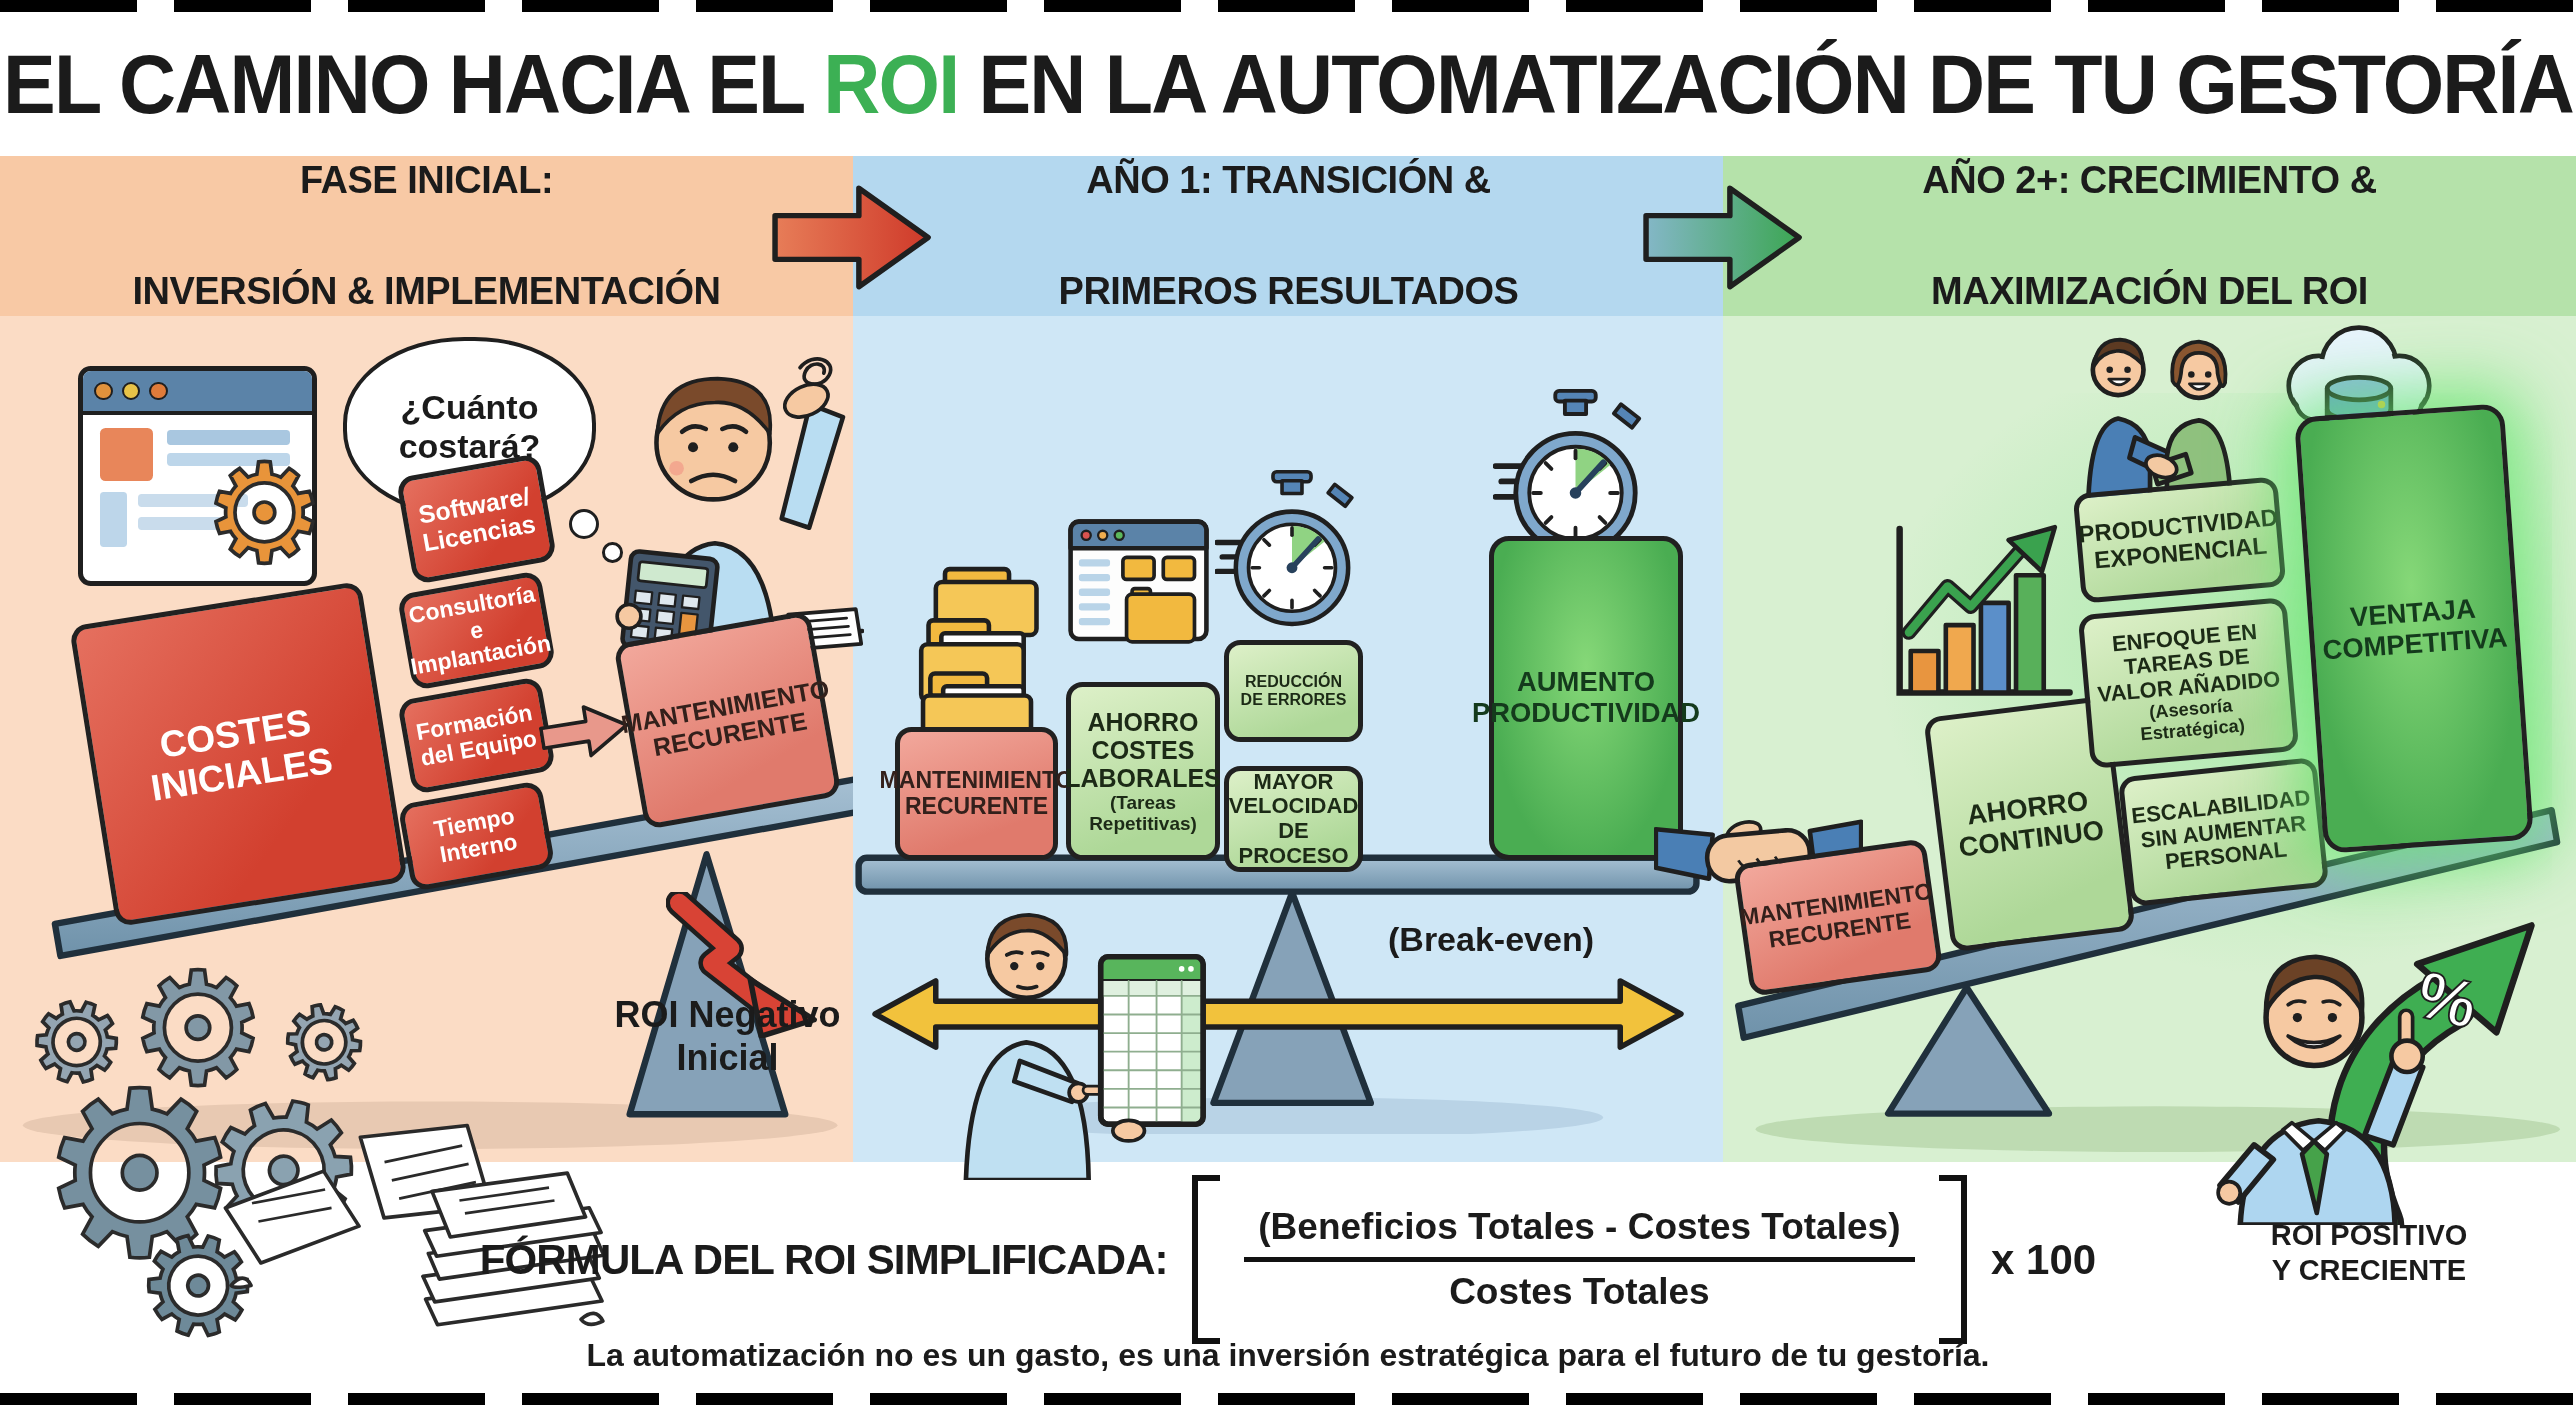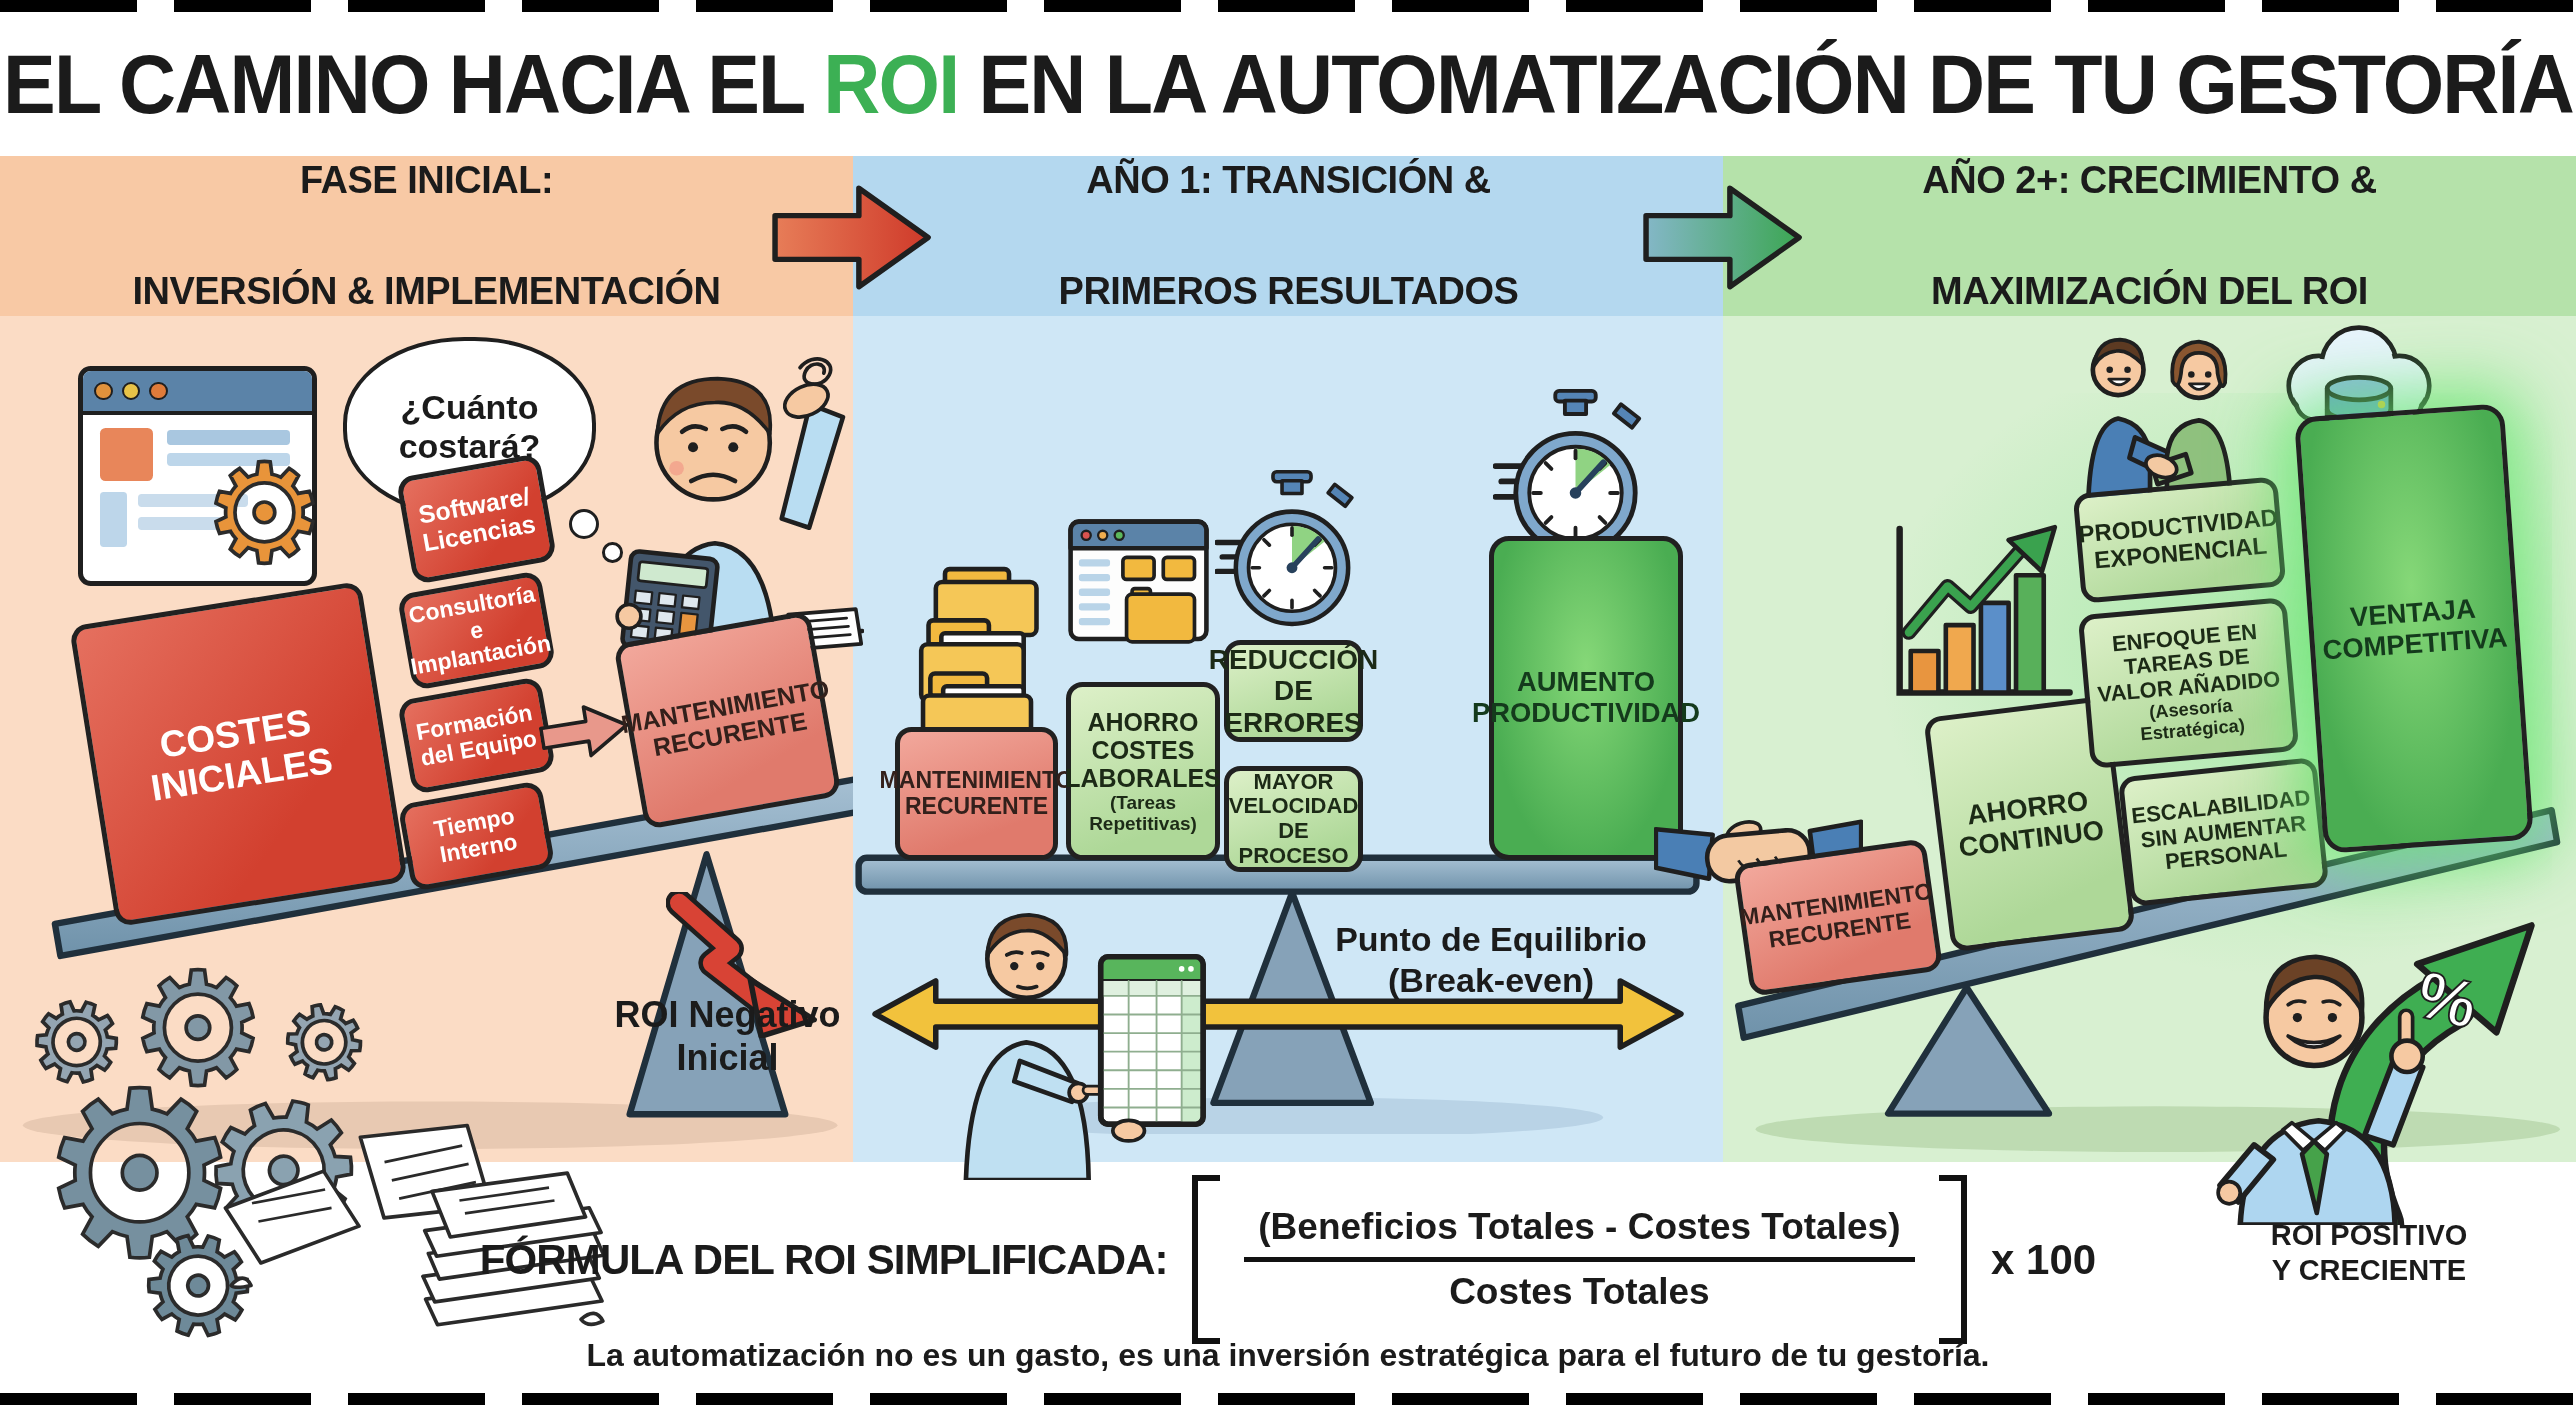--- a/index.html
+++ b/index.html
@@ -327,35 +327,34 @@
   <rect x="6" y="108" width="916" height="37" rx="9" fill="url(#pg2)" stroke="#20303c" stroke-width="7"></rect>
 </svg>
 
 <div class="abs block blk-salmon" style="left:895px;top:727px;width:163px;height:133px;font-size:23px;">
   <span>MANTENIMIENTO RECURENTE</span>
 </div>
 <div class="abs block blk-green" style="left:1066px;top:682px;width:154px;height:178px;font-size:25px;">
   <span>AHORRO COSTES LABORALES</span>
   <span class="sub" style="font-size:19px;">(Tareas Repetitivas)</span>
 </div>
-<div class="abs block blk-green" style="left:1224px;top:640px;width:139px;height:102px;font-size:28px;">
+<div class="abs block blk-green" style="left:1224px;top:640px;width:139px;height:102px;font-size:16px;">
   <span>REDUCCIÓN DE ERRORES</span>
 </div>
 <div class="abs block blk-green" style="left:1224px;top:766px;width:139px;height:106px;font-size:22px;">
   <span>MAYOR VELOCIDAD DE PROCESO</span>
 </div>
 <div class="abs block blk-bright" style="left:1489px;top:536px;width:194px;height:324px;font-size:27.4px;border-radius:20px;">
   <span>AUMENTO PRODUCTIVIDAD</span>
 </div>
 
 <svg class="abs" style="left:864px;top:974px;" width="828" height="81" viewBox="0 0 900 85">
   <polygon points="12,42 78,6 78,28 822,28 822,6 888,42 822,78 822,56 78,56 78,78" fill="#f2c23c" stroke="#1f1f1f" stroke-width="6" stroke-linejoin="round"></polygon>
 </svg>
 <div class="abs label-strong" style="left:1308px;top:919px;width:366px;font-size:34px;">
-  <div>Punto de Equilibrio</div>
   <div>(Break-even)</div>
 </div>
 
 <svg class="abs" style="left:938px;top:901px;" width="279" height="279" viewBox="0 0 300 300">
   <g stroke="#1f1f1f" stroke-linejoin="round" stroke-linecap="round">
     <path d="M30,300 Q35,160 95,152 Q160,160 162,300 Z" fill="#bfe0f2" stroke-width="5"></path>
     <circle cx="95" cy="62" r="42" fill="#f6c9a2" stroke-width="5"></circle>
     <path d="M53,58 Q55,16 98,15 Q140,18 138,58 Q116,30 95,32 Q70,32 53,58 Z" fill="#7a4a2b" stroke-width="4"></path>
     <circle cx="82" cy="70" r="4.5" fill="#1f1f1f" stroke="none"></circle>
     <circle cx="110" cy="70" r="4.5" fill="#1f1f1f" stroke="none"></circle>

